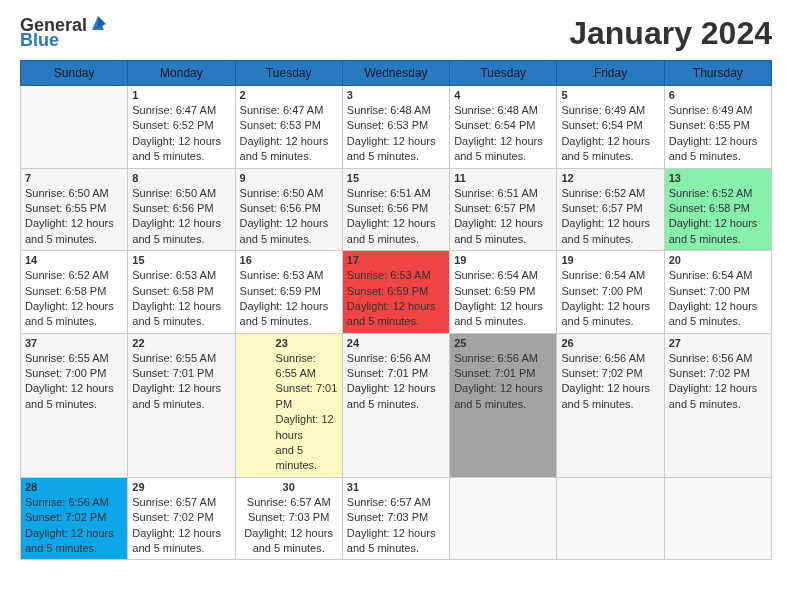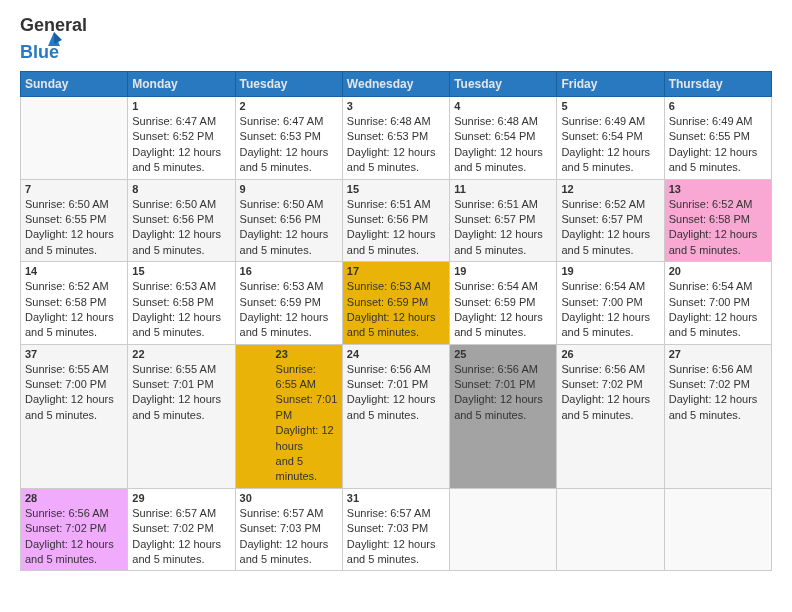--- a/index.html
+++ b/index.html
@@ -37,25 +37,25 @@
       font-size: 16px;
       color: #555;
     }
     .calendar-table {
       width: 100%;
       border-collapse: collapse;
       table-layout: fixed;
     }
     .calendar-table th {
       background-color: #2979c0;
-      color: #e5e5e5;
+      color: #0f172a;
       font-size: 12px;
-      font-weight: bold;
+      font-weight: normal;
       padding: 5px 4px;
-      text-align: left;
+      text-align: center;
       border: 1px solid #1a5fa0;
     }
     .calendar-table td {
       border: 1px solid #ccc;
       vertical-align: top;
       padding: 3px 4px;
       font-size: 9.5px;
       color: #333;
       height: 80px;
       background: #fff;
@@ -81,31 +81,32 @@
       background: #f9f9f9 !important;
     }
   </style>
 </head>
 <body>
 
 <div class="page">
   <div class="header">
     <div class="logo">
       <div style="display:flex;flex-direction:column;align-items:flex-start;">
-        <div style="display:flex;align-items:center;flex-direction:column;">
+        <div style="display:flex;align-items:center;">
           <span style="font-size:18px;font-weight:bold;color:#333;">General</span>
           <svg width="20" height="20" viewBox="0 0 20 20" style="margin-left:1px;margin-top:-8px;">
             <polygon points="4,18 10,4 16,18" fill="#2979c0"></polygon>
             <polygon points="10,4 18,12 10,16" fill="#1a5fa0"></polygon>
           </svg>
         </div>
         <span style="font-size:18px;font-weight:bold;color:#2979c0;margin-top:-6px;">Blue</span>
       </div>
     </div>
     <div class="title-area">
+      <div class="month-title">January 2024</div>
     </div>
   </div>
 
   <table class="calendar-table">
     <thead>
       <tr>
         <th>Sunday</th>
         <th>Monday</th>
         <th>Tuesday</th>
         <th>Wednesday</th>
@@ -196,21 +197,21 @@
 Daylight: 12 hours
 and 5 minutes.</div>
           </td>
           <td style="background: rgb(245, 245, 245);">
             <span class="day-number">12</span>
             <div class="day-info" style="white-space: pre-line;">Sunrise: 6:52 AM
 Sunset: 6:57 PM
 Daylight: 12 hours
 and 5 minutes.</div>
           </td>
-          <td style="background: #f9a8d4;">
+          <td style="background: #86efac;">
             <span class="day-number">13</span>
             <div class="day-info" style="white-space: pre-line;">Sunrise: 6:52 AM
 Sunset: 6:58 PM
 Daylight: 12 hours
 and 5 minutes.</div>
           </td>
         </tr>
         <tr>
           <td style="background: rgb(255, 255, 255);">
             <span class="day-number">14</span>
@@ -226,21 +227,21 @@
 Daylight: 12 hours
 and 5 minutes.</div>
           </td>
           <td style="background: rgb(255, 255, 255);">
             <span class="day-number">16</span>
             <div class="day-info" style="white-space: pre-line;">Sunrise: 6:53 AM
 Sunset: 6:59 PM
 Daylight: 12 hours
 and 5 minutes.</div>
           </td>
-          <td style="background: #eab308;">
+          <td style="background: #ef4444;">
             <span class="day-number">17</span>
             <div class="day-info" style="white-space: pre-line;">Sunrise: 6:53 AM
 Sunset: 6:59 PM
 Daylight: 12 hours
 and 5 minutes.</div>
           </td>
           <td style="background: rgb(255, 255, 255);">
             <span class="day-number">19</span>
             <div class="day-info" style="white-space: pre-line;">Sunrise: 6:54 AM
 Sunset: 6:59 PM
@@ -270,21 +271,21 @@
 Daylight: 12 hours
 and 5 minutes.</div>
           </td>
           <td style="background: rgb(245, 245, 245);">
             <span class="day-number">22</span>
             <div class="day-info" style="white-space: pre-line;">Sunrise: 6:55 AM
 Sunset: 7:01 PM
 Daylight: 12 hours
 and 5 minutes.</div>
           </td>
-          <td style="background: #eab308; padding-left: 40px;">
+          <td style="background: #fef9c3; padding-left: 40px;">
             <span class="day-number">23</span>
             <div class="day-info" style="white-space: pre-line;">Sunrise: 6:55 AM
 Sunset: 7:01 PM
 Daylight: 12 hours
 and 5 minutes.</div>
           </td>
           <td style="background: rgb(245, 245, 245);">
             <span class="day-number">24</span>
             <div class="day-info" style="white-space: pre-line;">Sunrise: 6:56 AM
 Sunset: 7:01 PM
@@ -307,35 +308,35 @@
           </td>
           <td style="background: rgb(245, 245, 245);">
             <span class="day-number">27</span>
             <div class="day-info" style="white-space: pre-line;">Sunrise: 6:56 AM
 Sunset: 7:02 PM
 Daylight: 12 hours
 and 5 minutes.</div>
           </td>
         </tr>
         <tr>
-          <td style="background: #f0abfc;">
+          <td style="background: #0ea5e9;">
             <span class="day-number">28</span>
             <div class="day-info" style="white-space: pre-line;">Sunrise: 6:56 AM
 Sunset: 7:02 PM
 Daylight: 12 hours
 and 5 minutes.</div>
           </td>
           <td style="background: rgb(255, 255, 255);">
             <span class="day-number">29</span>
             <div class="day-info" style="white-space: pre-line;">Sunrise: 6:57 AM
 Sunset: 7:02 PM
 Daylight: 12 hours
 and 5 minutes.</div>
           </td>
-          <td style="background: rgb(255, 255, 255);">
+          <td style="background: rgb(255, 255, 255); text-align: center;">
             <span class="day-number">30</span>
             <div class="day-info" style="white-space: pre-line;">Sunrise: 6:57 AM
 Sunset: 7:03 PM
 Daylight: 12 hours
 and 5 minutes.</div>
           </td>
           <td style="background: rgb(255, 255, 255);">
             <span class="day-number">31</span>
             <div class="day-info" style="white-space: pre-line;">Sunrise: 6:57 AM
 Sunset: 7:03 PM

